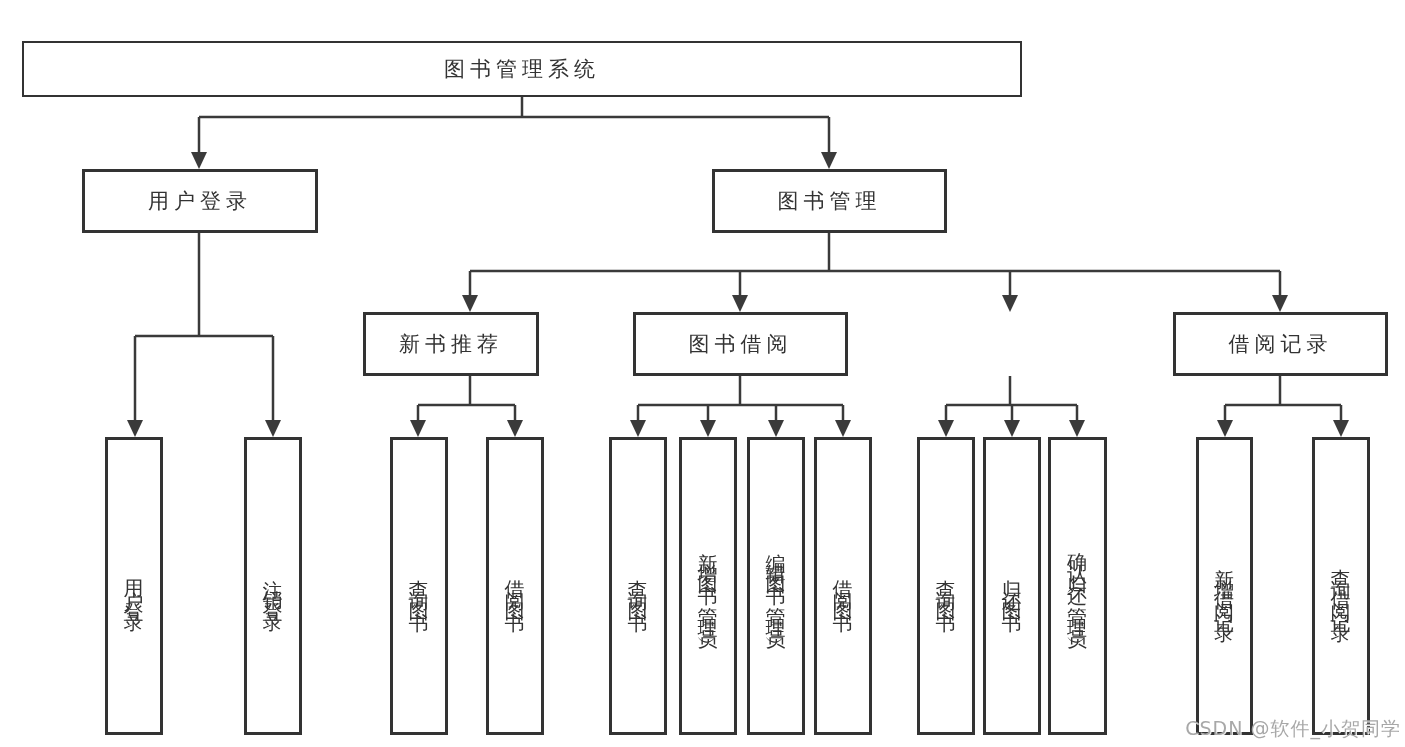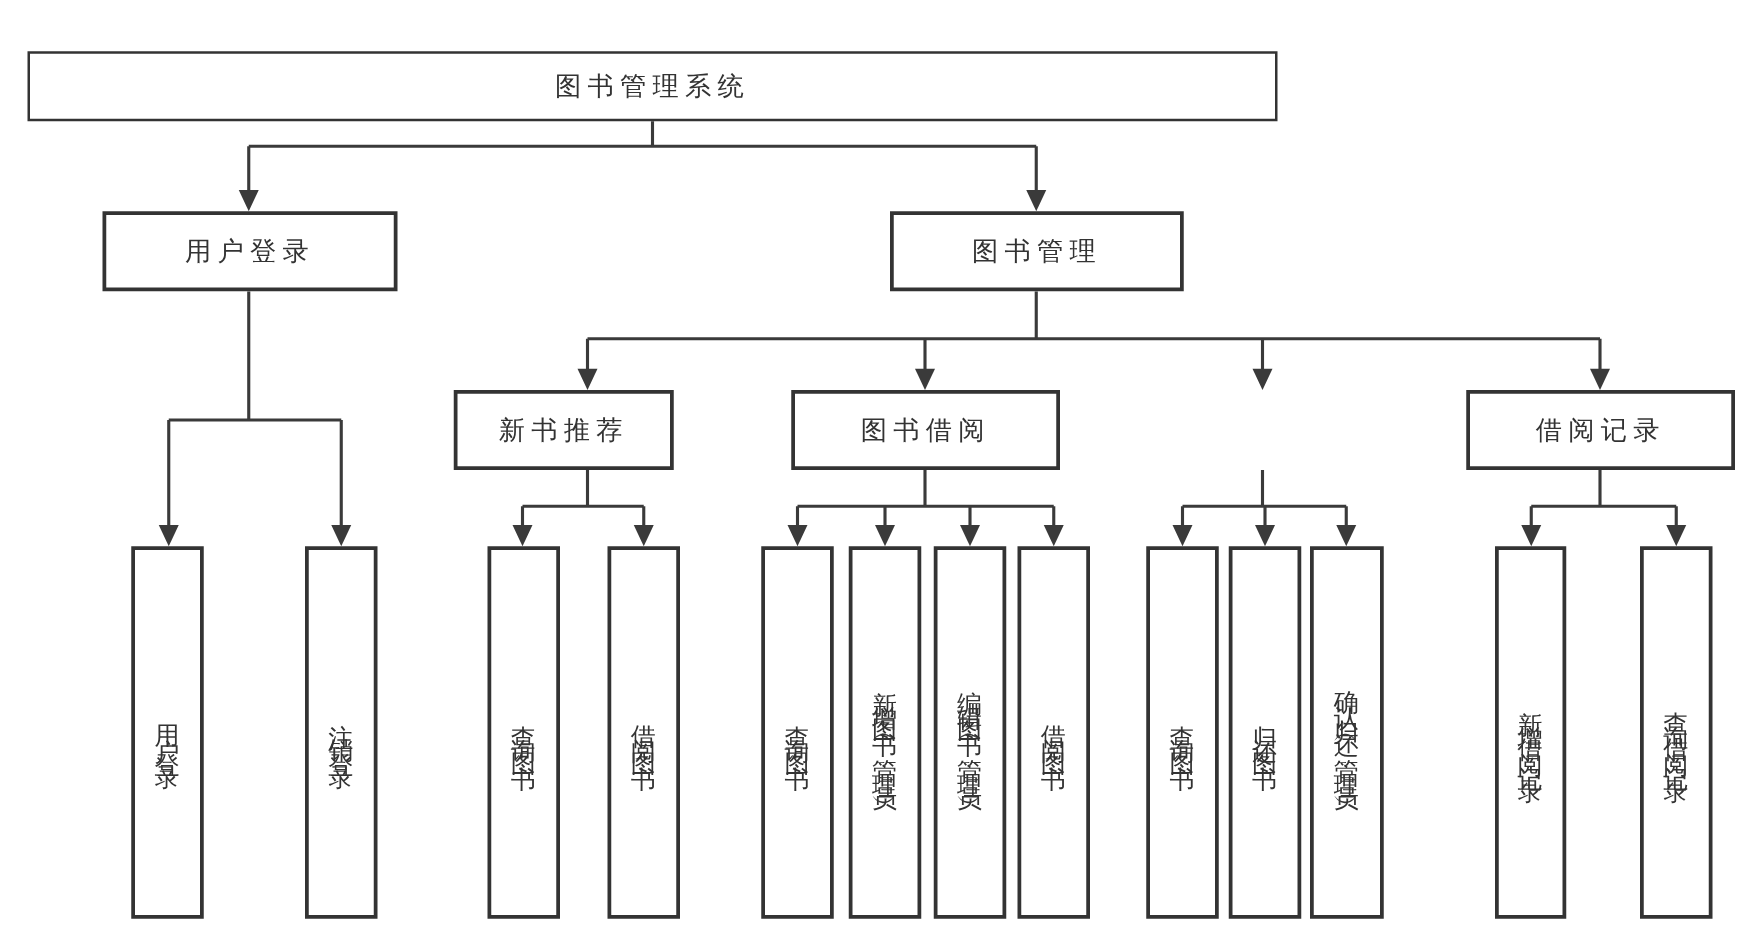--- a/index.html
+++ b/index.html
@@ -144,13 +144,14 @@
     <span>确认归还（管理员）</span>
   </div>
 
   <div class="box leaf" style="left:1196px;top:437px;width:57px;height:298px">
     <span>新增借阅记录</span>
   </div>
   <div class="box leaf" style="left:1312px;top:437px;width:58px;height:298px">
     <span>查询借阅记录</span>
   </div>
 
+  <div class="watermark">CSDN @软件_小贺同学</div>
 </div>
 
 </body></html>

